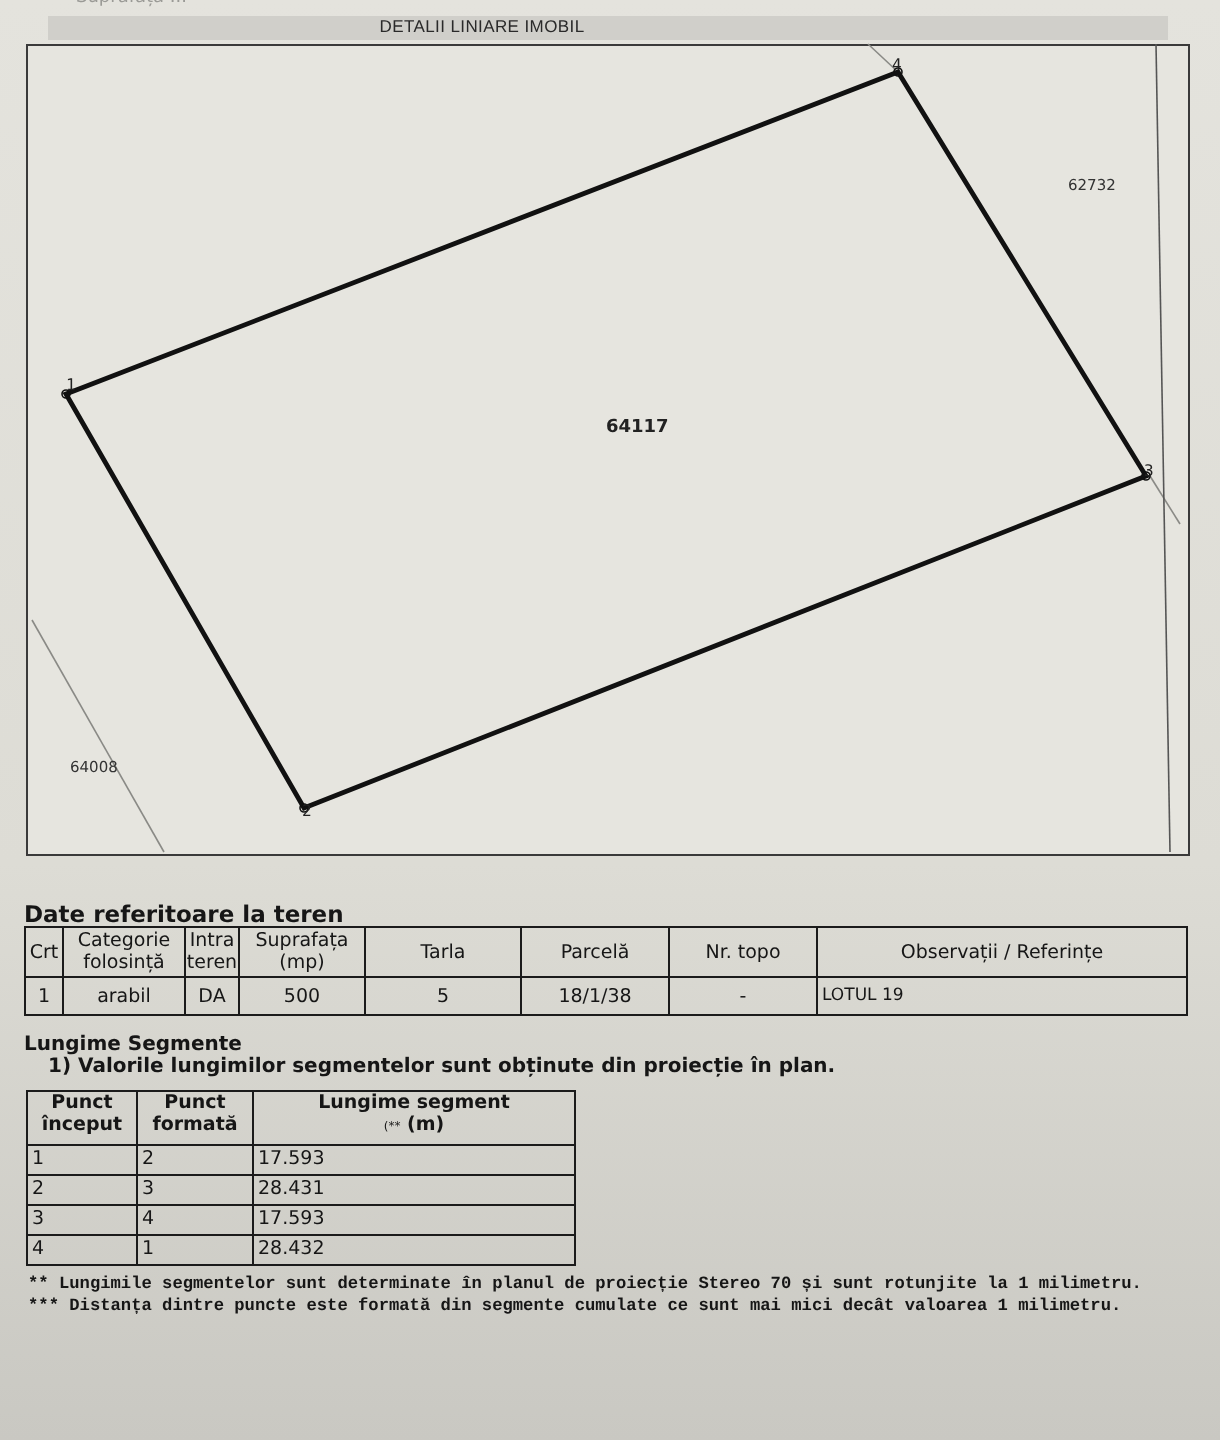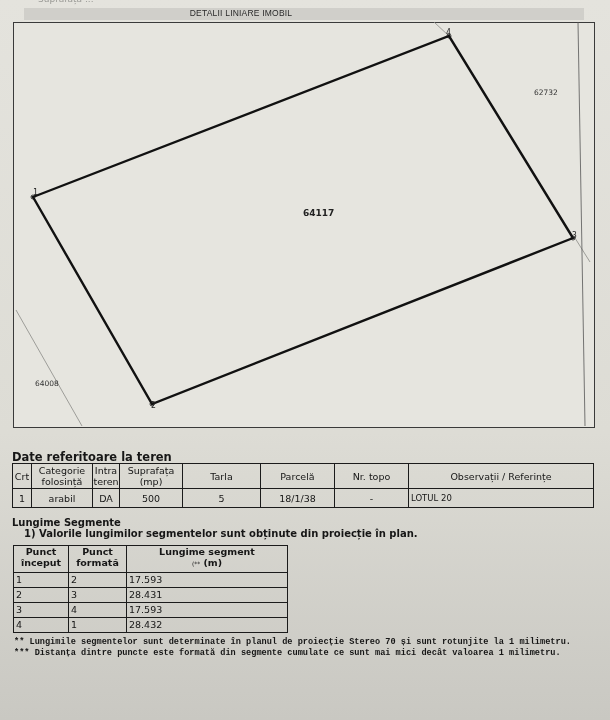--- a/index.html
+++ b/index.html
@@ -76,21 +76,21 @@
       <th style="width:184px">Observații / Referințe</th>
     </tr>
     <tr>
       <td>1</td>
       <td>arabil</td>
       <td>DA</td>
       <td>500</td>
       <td>5</td>
       <td>18/1/38</td>
       <td>-</td>
-      <td style="text-align:left;padding-left:2px;font-size:8.5px">LOTUL 20</td>
+      <td style="text-align:left;padding-left:2px;font-size:8.5px">LOTUL 19</td>
     </tr>
   </tbody>
     </table>
 
   <div class="lung-h">Lungime Segmente</div>
   <div class="lung-note">1) Valorile lungimilor segmentelor sunt obținute din proiecție în plan.</div>
 
   <table class="seg">
     <tbody>
         <tr>

